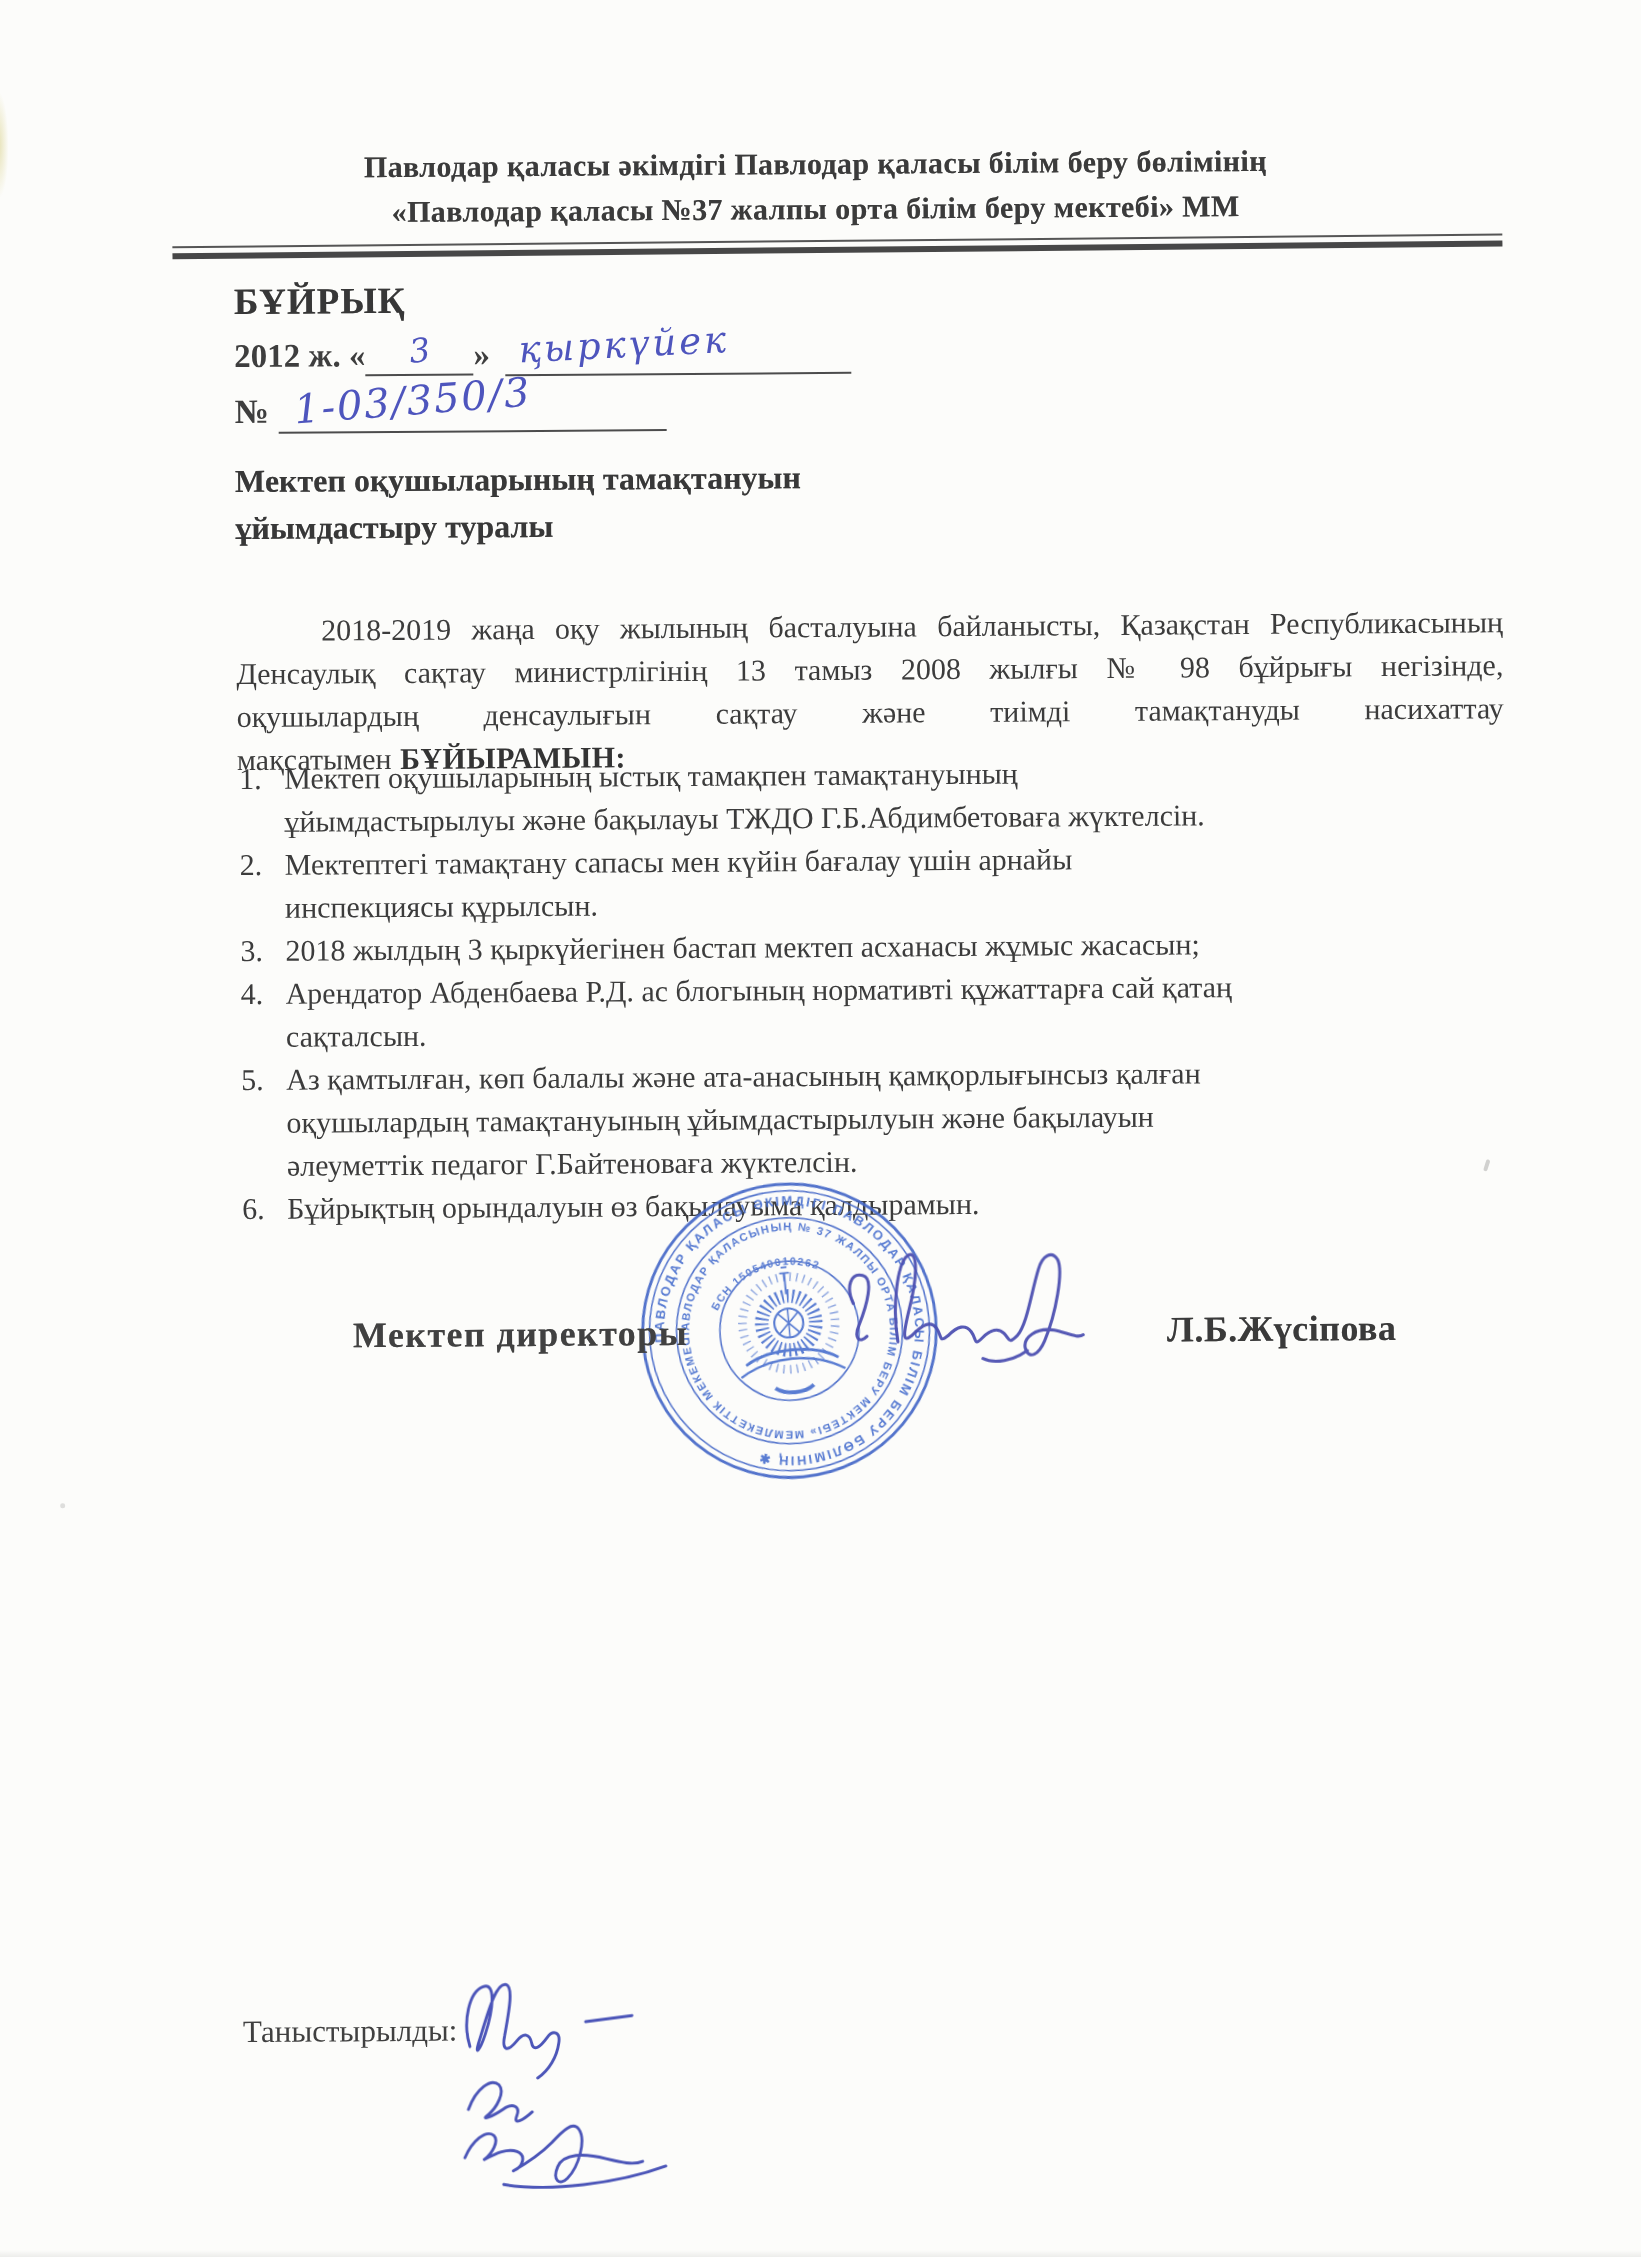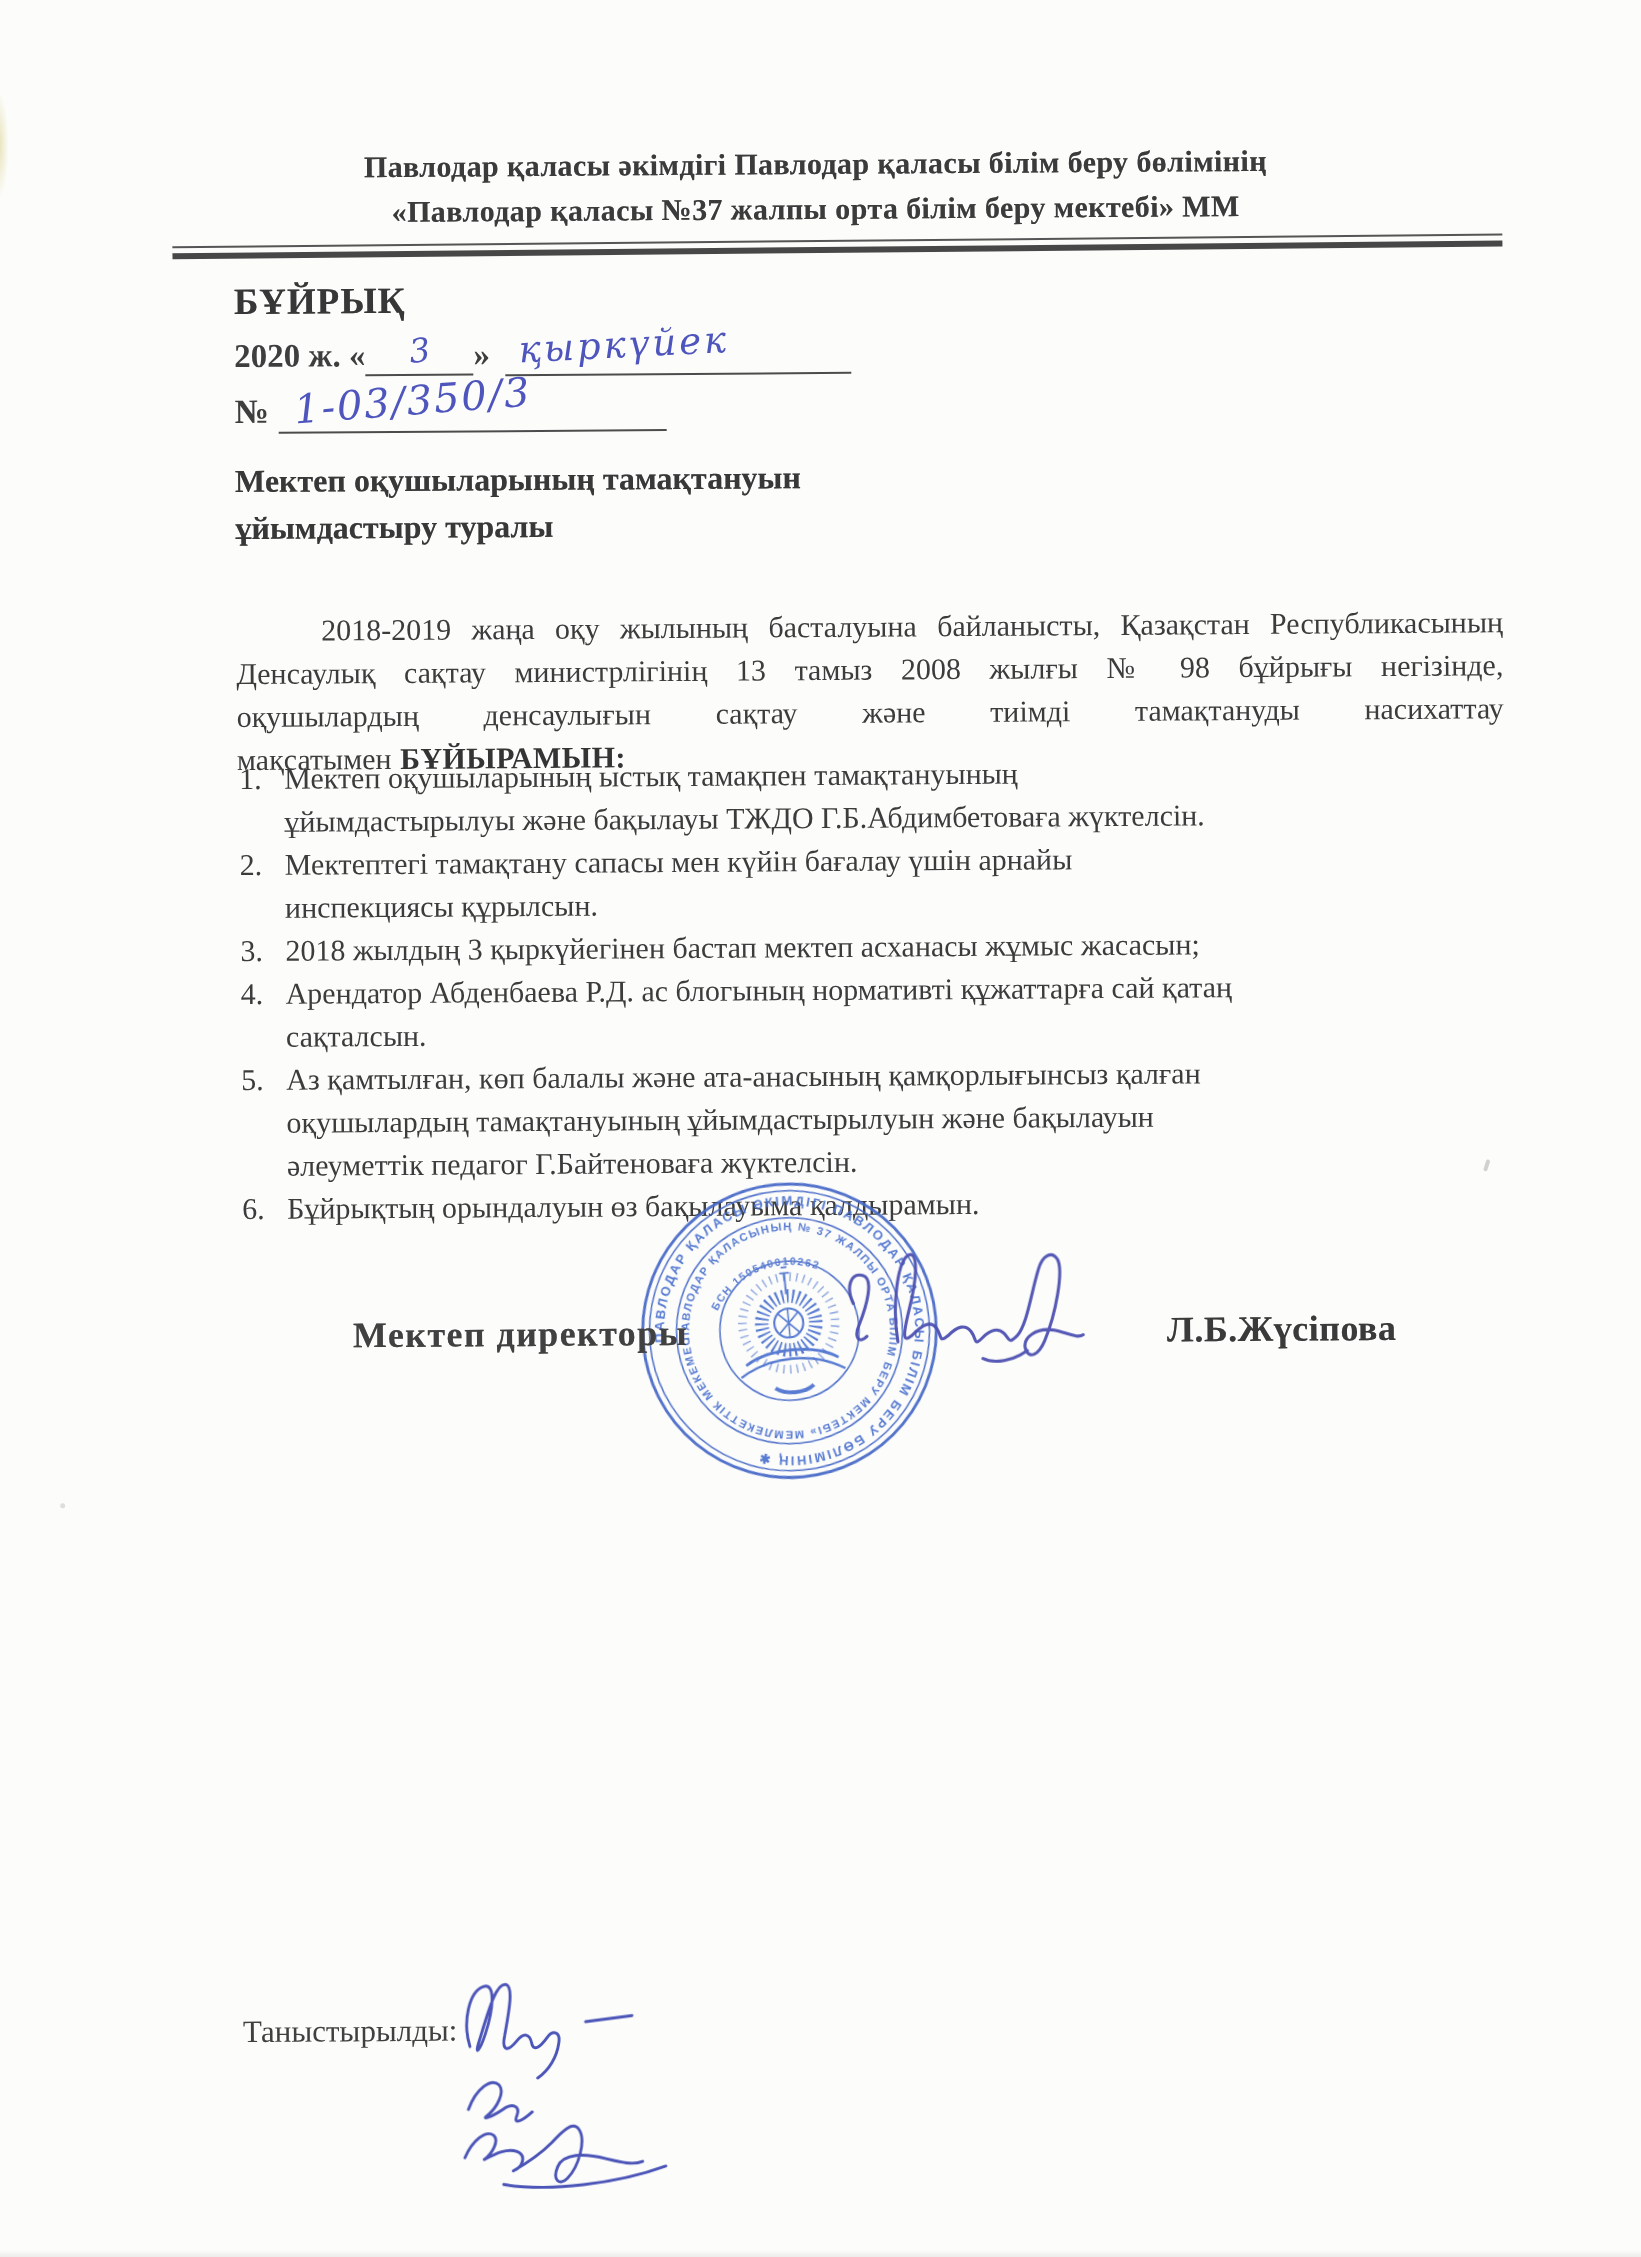--- a/index.html
+++ b/index.html
@@ -82,21 +82,21 @@
 <div class="sheet">
 
   <div class="org-header">
     <div>Павлодар қаласы әкімдігі Павлодар қаласы білім беру бөлімінің</div>
     <div>«Павлодар қаласы №37 жалпы орта білім беру мектебі» ММ</div>
   </div>
   <div class="header-rule"></div>
 
   <div class="order-title">БҰЙРЫҚ</div>
 
-  <div class="date-line"><span>2020 ж. «</span><span class="u u-day"><span class="hand day-hand">3</span></span><span>»</span><span class="u u-month"><span class="hand month-hand">қыркүйек</span></span></div>
+  <div class="date-line"><span>2012 ж. «</span><span class="u u-day"><span class="hand day-hand">3</span></span><span>»</span><span class="u u-month"><span class="hand month-hand">қыркүйек</span></span></div>
 
   <div class="num-line"><span>№</span><span class="u u-num"><span class="hand num-hand">1-03/350/3</span></span></div>
 
   <div class="subject-title">
     <div>Мектеп оқушыларының тамақтануын</div>
     <div>ұйымдастыру туралы</div>
   </div>
 
   <p class="body-para"><span>2018-2019 жаңа оқу жылының басталуына байланысты, Қазақстан Республикасының Денсаулық сақтау министрлігінің 13 тамыз 2008 жылғы № 98 бұйрығы негізінде, оқушылардың денсаулығын сақтау және тиімді тамақтануды насихаттау мақсатымен</span><b>БҰЙЫРАМЫН:</b></p>
 

